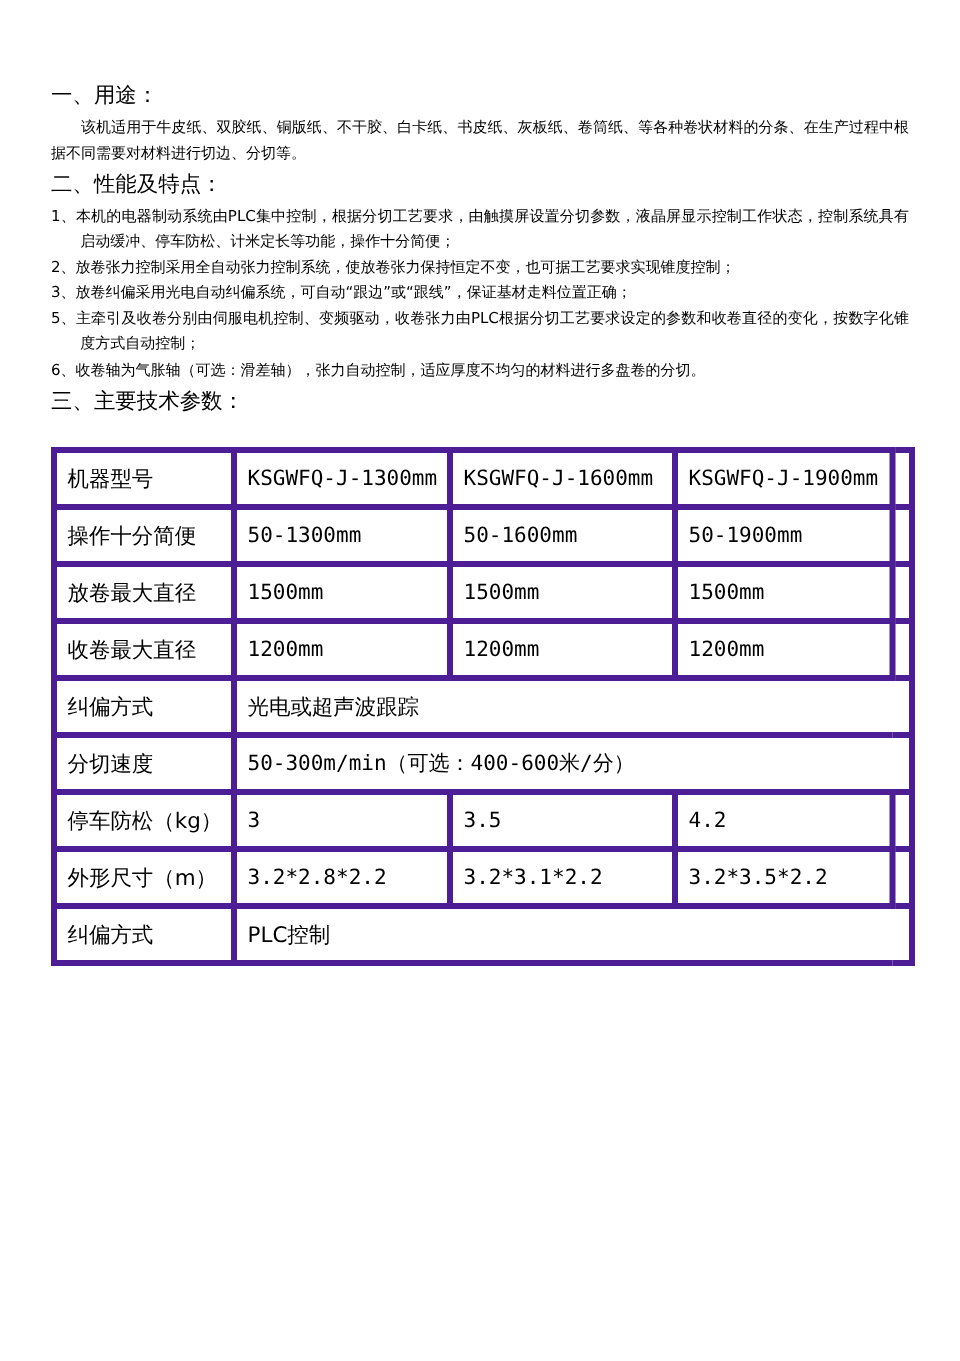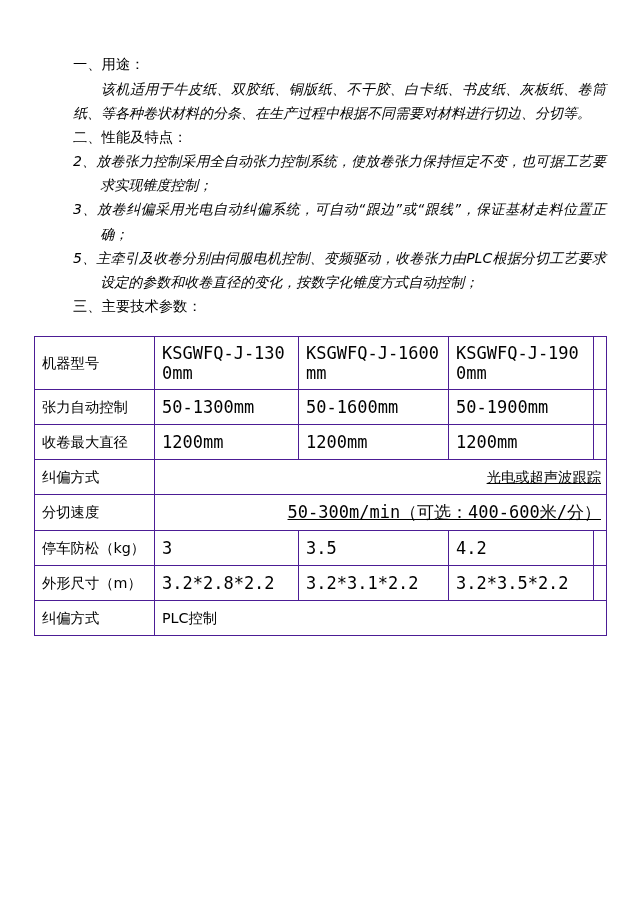--- a/index.html
+++ b/index.html
@@ -17,89 +17,88 @@
   .page {
     position: relative;
     width: 640px;
     height: 907px;
     box-sizing: border-box;
     padding: 52px 34px 0 34px;
   }
   .doc-body {
     font-size: 14.3px;
     line-height: 1.72;
-    margin-left: 39px;
   }
   .sec-head {
     margin: 0;
     font-size: 14.3px;
     line-height: 1.72;
     white-space: pre;
   }
   .para {
     margin: 0;
-    font-size: 14px;
+    font-size: 10px;
     line-height: 1.72;
     text-align: justify;
     text-justify: inter-ideograph;
-    font-style: italic;
   }
   .para.indent2 {
     text-indent: 2em;
   }
   .para.hang {
     padding-left: 1.95em;
     text-indent: -1.95em;
   }
   .spec-table {
     margin-top: 18px;
     border-collapse: collapse;
     width: 100%;
     table-layout: fixed;
     font-size: 12.5px;
   }
   .spec-table td {
-    border: 1px solid #4c1d95;
+    border: 4px solid #4c1d95;
     padding: 6px 5px 6px 7px;
     vertical-align: middle;
     height: 22px;
     word-break: break-all;
   }
   .spec-table td.label {
     font-size: 14.3px;
     padding-left: 7px;
   }
   .spec-table td.mono {
     font-family: "DejaVu Sans Mono", "Liberation Mono", monospace;
-    font-size: 17px;
+    font-size: 14px;
   }
   .spec-table td.center {
-    text-align: right;
-    text-decoration: underline;
+    text-align: left;
   }
   .col-label  { width: 120px; }
   .col-v1     { width: 144px; }
   .col-v2     { width: 150px; }
   .col-v3     { width: 145px; }
   .col-extra  { width: 13px; }
 </style>
 </head>
 <body>
 
 <div class="page">
 
   <div class="doc-body">
 
     <p class="sec-head">一、用途：</p>
     <p class="para indent2">该机适用于牛皮纸、双胶纸、铜版纸、不干胶、白卡纸、书皮纸、灰板纸、卷筒纸、等各种卷状材料的分条、在生产过程中根据不同需要对材料进行切边、分切等。</p>
 
     <p class="sec-head">二、性能及特点：</p>
+    <p class="para hang">1、本机的电器制动系统由PLC集中控制，根据分切工艺要求，由触摸屏设置分切参数，液晶屏显示控制工作状态，控制系统具有启动缓冲、停车防松、计米定长等功能，操作十分简便；</p>
     <p class="para hang">2、放卷张力控制采用全自动张力控制系统，使放卷张力保持恒定不变，也可据工艺要求实现锥度控制；</p>
     <p class="para hang">3、放卷纠偏采用光电自动纠偏系统，可自动“跟边”或“跟线”，保证基材走料位置正确；</p>
     <p class="para hang">5、主牵引及收卷分别由伺服电机控制、变频驱动，收卷张力由PLC根据分切工艺要求设定的参数和收卷直径的变化，按数字化锥度方式自动控制；</p>
+    <p class="para hang">6、收卷轴为气胀轴（可选：滑差轴），张力自动控制，适应厚度不均匀的材料进行多盘卷的分切。</p>
 
     <p class="sec-head">三、主要技术参数：</p>
 
   </div>
 
   <table class="spec-table">
     <colgroup>
       <col class="col-label">
         <col class="col-v1">
         <col class="col-v2">
@@ -111,27 +110,34 @@
       <tr>
         <td class="label">机器型号</td>
         <td class="mono">KSGWFQ-J-1300mm</td>
         <td class="mono">KSGWFQ-J-1600mm</td>
         <td class="mono">KSGWFQ-J-1900mm</td>
         <td></td>
       </tr>
 
 
       <tr>
-        <td class="label">张力自动控制</td>
+        <td class="label">操作十分简便</td>
         <td class="mono">50-1300mm</td>
         <td class="mono">50-1600mm</td>
         <td class="mono">50-1900mm</td>
         <td></td>
       </tr>
 
+      <tr>
+        <td class="label">放卷最大直径</td>
+        <td class="mono">1500mm</td>
+        <td class="mono">1500mm</td>
+        <td class="mono">1500mm</td>
+        <td></td>
+      </tr>
 
       <tr>
         <td class="label">收卷最大直径</td>
         <td class="mono">1200mm</td>
         <td class="mono">1200mm</td>
         <td class="mono">1200mm</td>
         <td></td>
       </tr>
 
       <tr>

